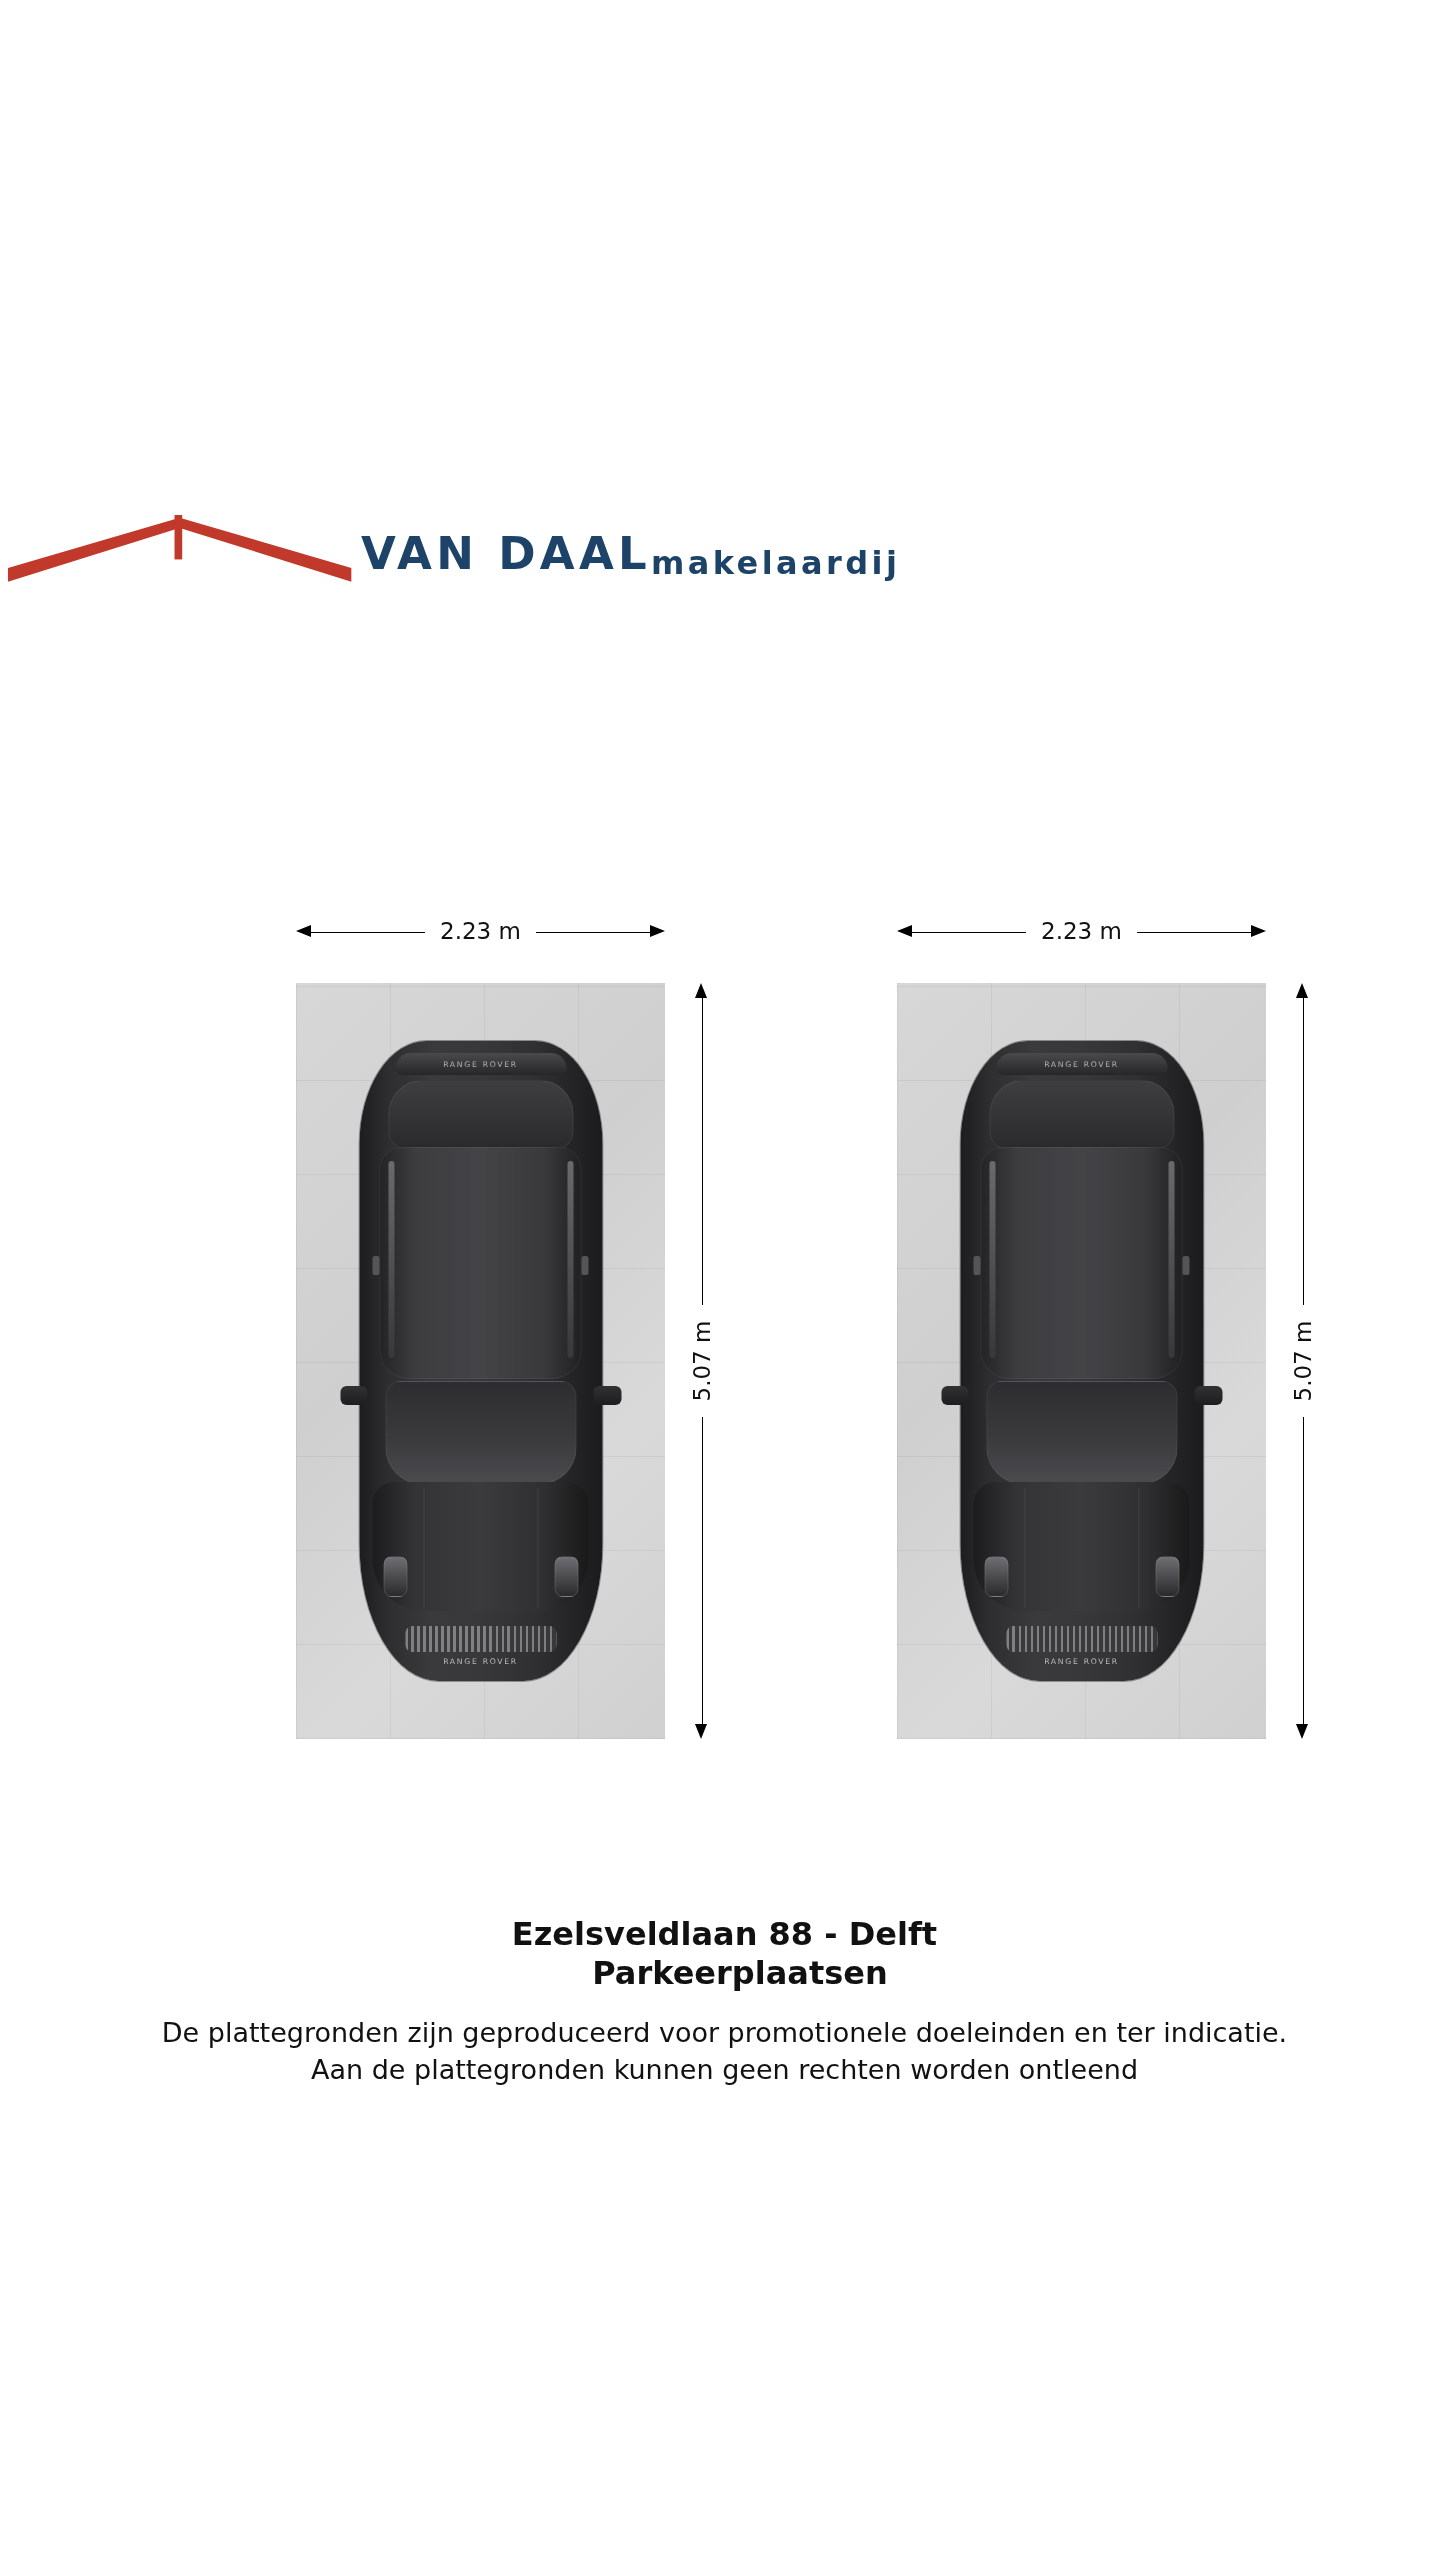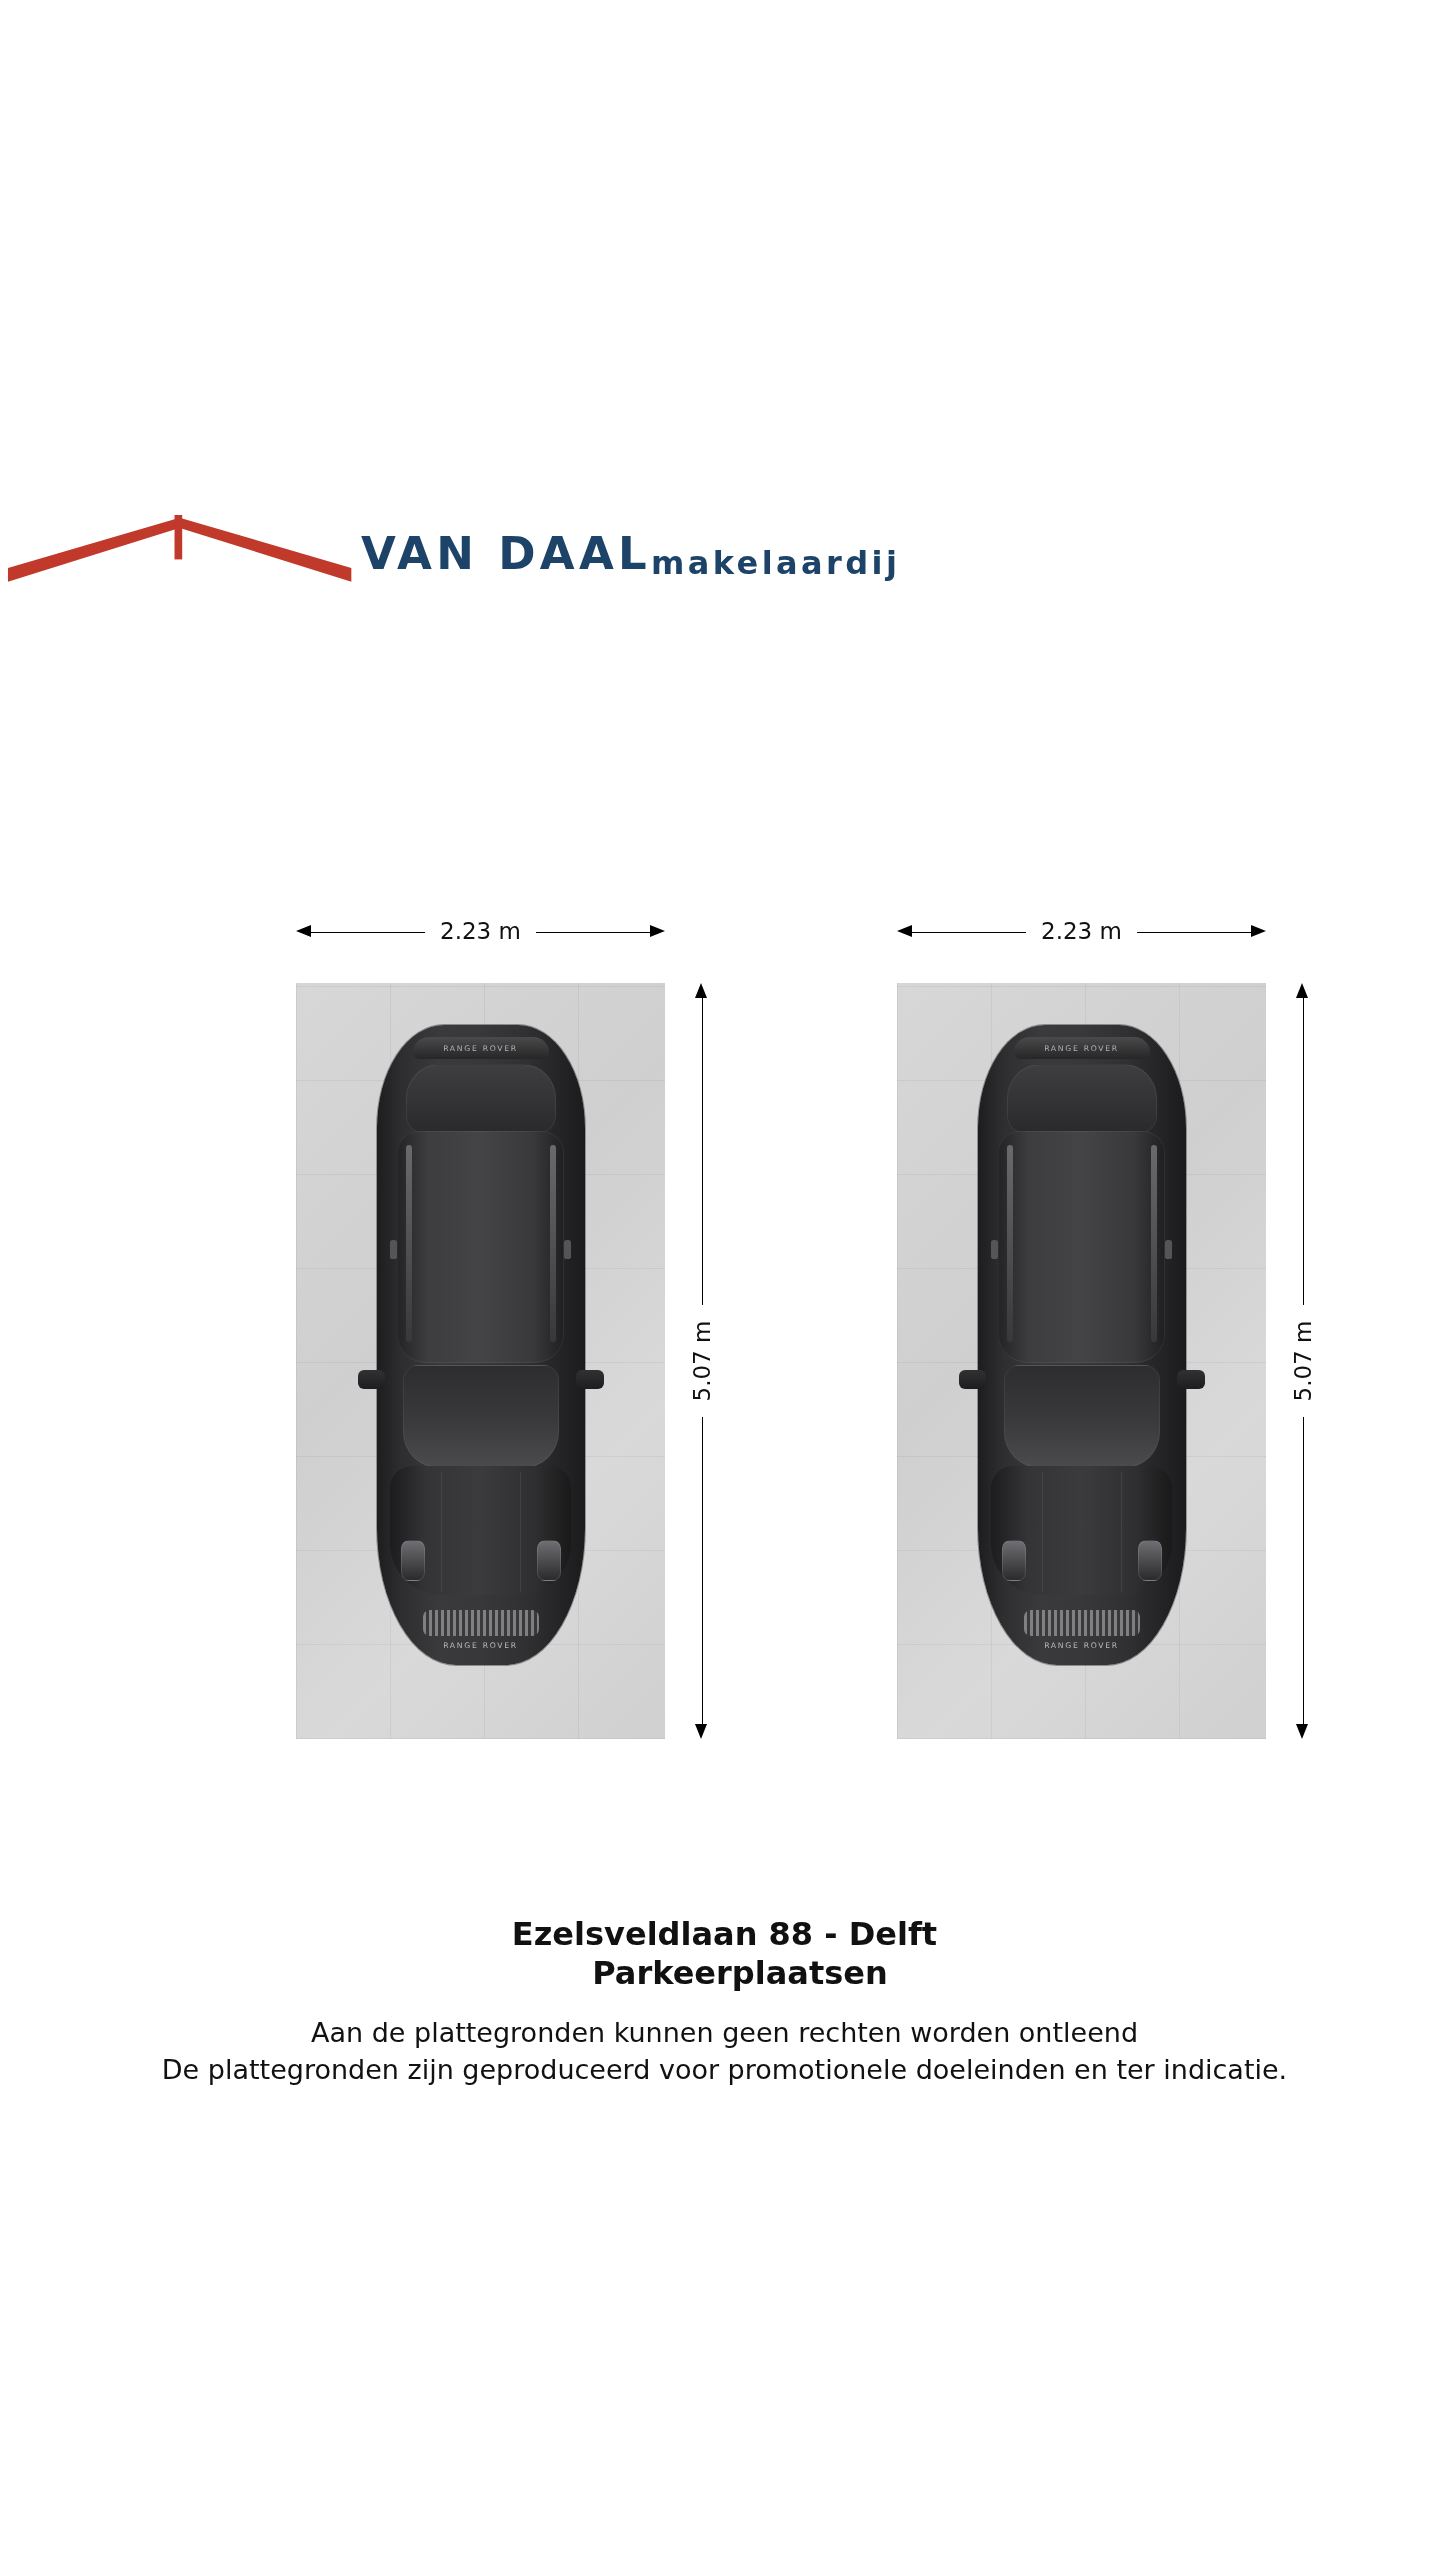--- a/index.html
+++ b/index.html
@@ -153,22 +153,22 @@
       repeating-linear-gradient(90deg, rgba(0,0,0,0.05) 0 0.9px, rgba(0,0,0,0) 0.9px 94px),
       linear-gradient(135deg, #d7d7d7 0%, #cfcfcf 40%, #d9d9d9 70%, #d0d0d0 100%);
     overflow: hidden;
   }
 
   
   .car {
     position: absolute;
     left: 50%;
     transform: translateX(-50%);
-    top: 42px;
-    width: 208px;
+    top: 58px;
+    width: 243px;
     height: 640px;
   }
   .car .body {
     position: absolute;
     inset: 0;
     background: linear-gradient(90deg,#1d1d1f 0%, #2e2e30 12%, #3a3a3c 30%, #38383a 50%, #303032 72%, #1b1b1d 100%);
     border-radius: 67px 67px 79px 79px / 103px 103px 137px 137px;
     box-shadow: 0 0 0 0.9px rgba(0,0,0,0.35);
   }
   
@@ -411,17 +411,17 @@
       <div class="label">5.07 m</div>
     </div>
   </div>
 
 </div>
 
 <div class="caption">
   <div class="title">Ezelsveldlaan 88 - Delft</div>
   <div class="subtitle">Parkeerplaatsen</div>
   <div class="disclaimer">
+    <div>De plattegronden zijn geproduceerd voor promotionele doeleinden en ter indicatie.</div>
     <div>Aan de plattegronden kunnen geen rechten worden ontleend</div>
-    <div>De plattegronden zijn geproduceerd voor promotionele doeleinden en ter indicatie.</div>
   </div>
 </div>
 
 
 </body></html>

